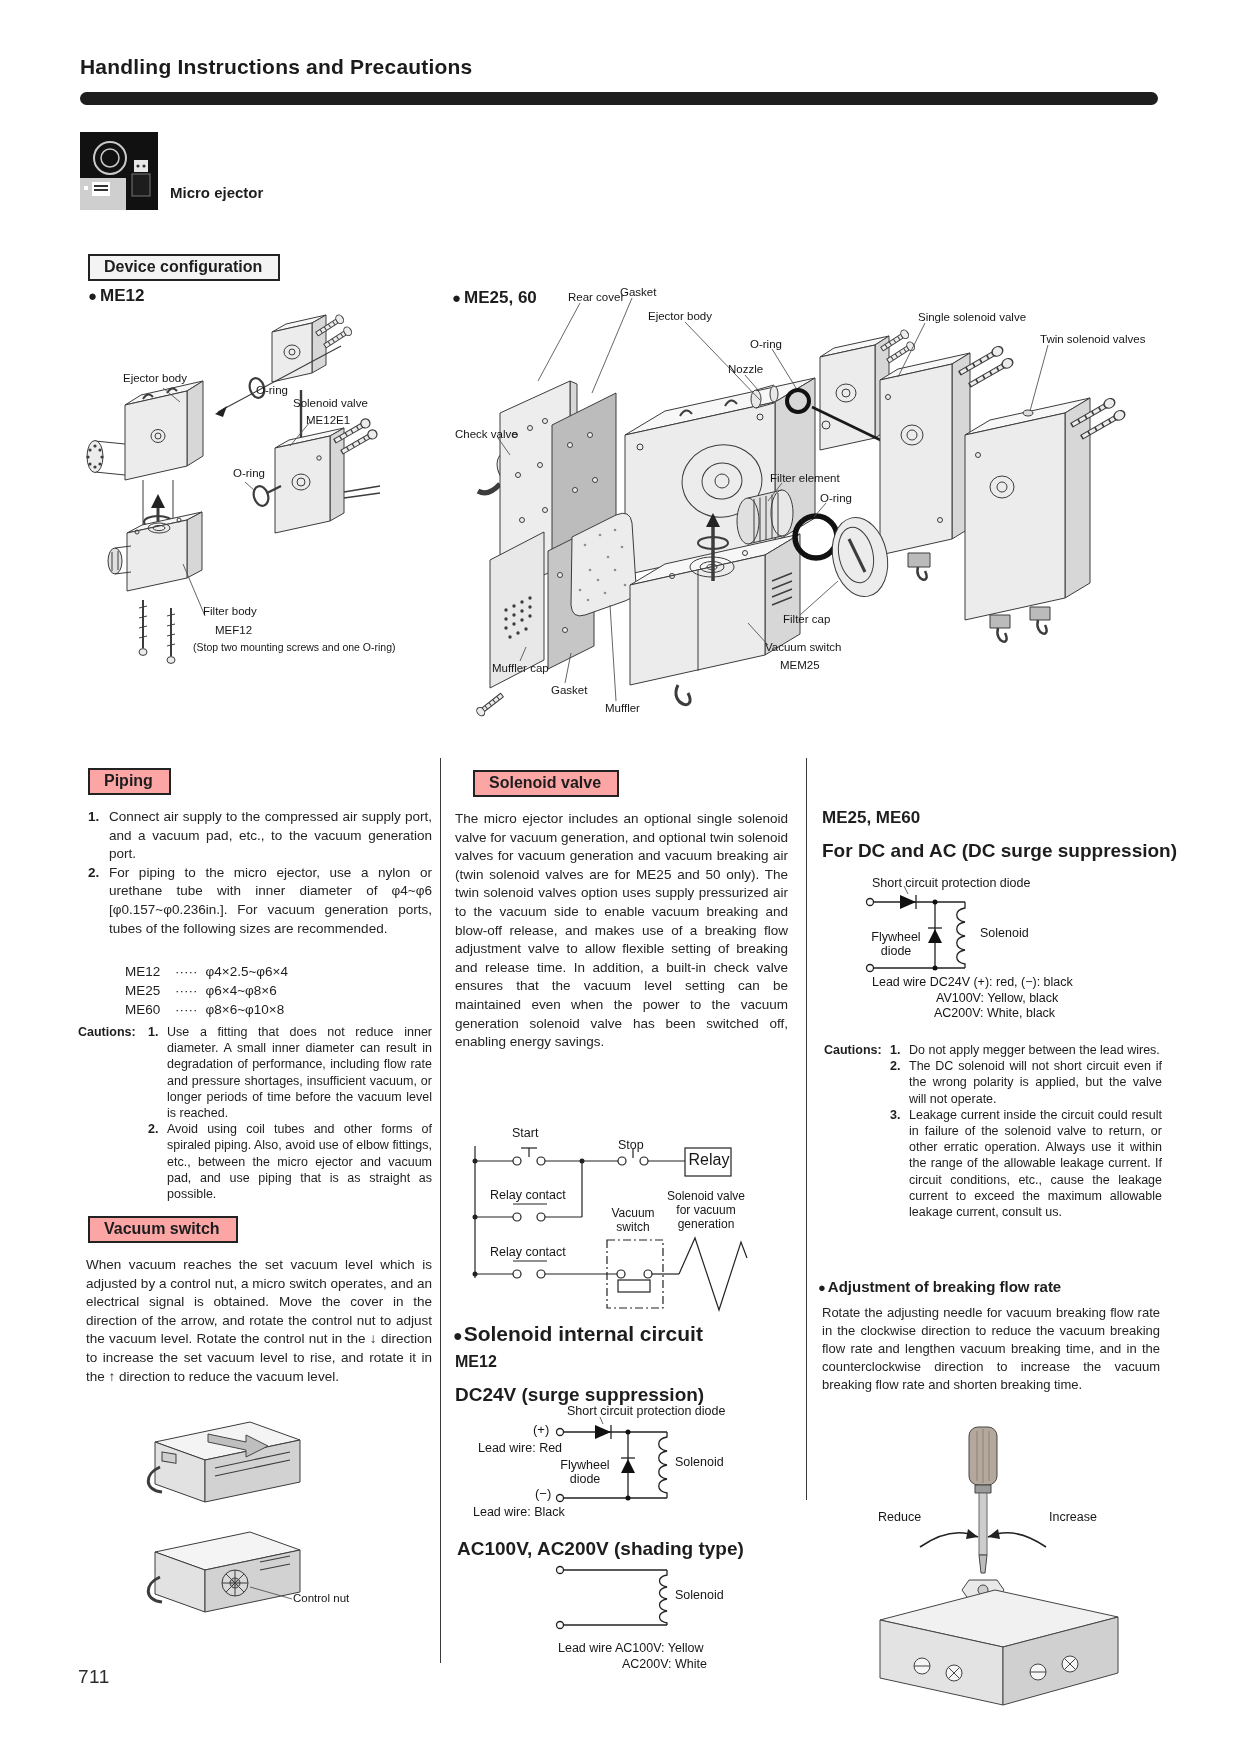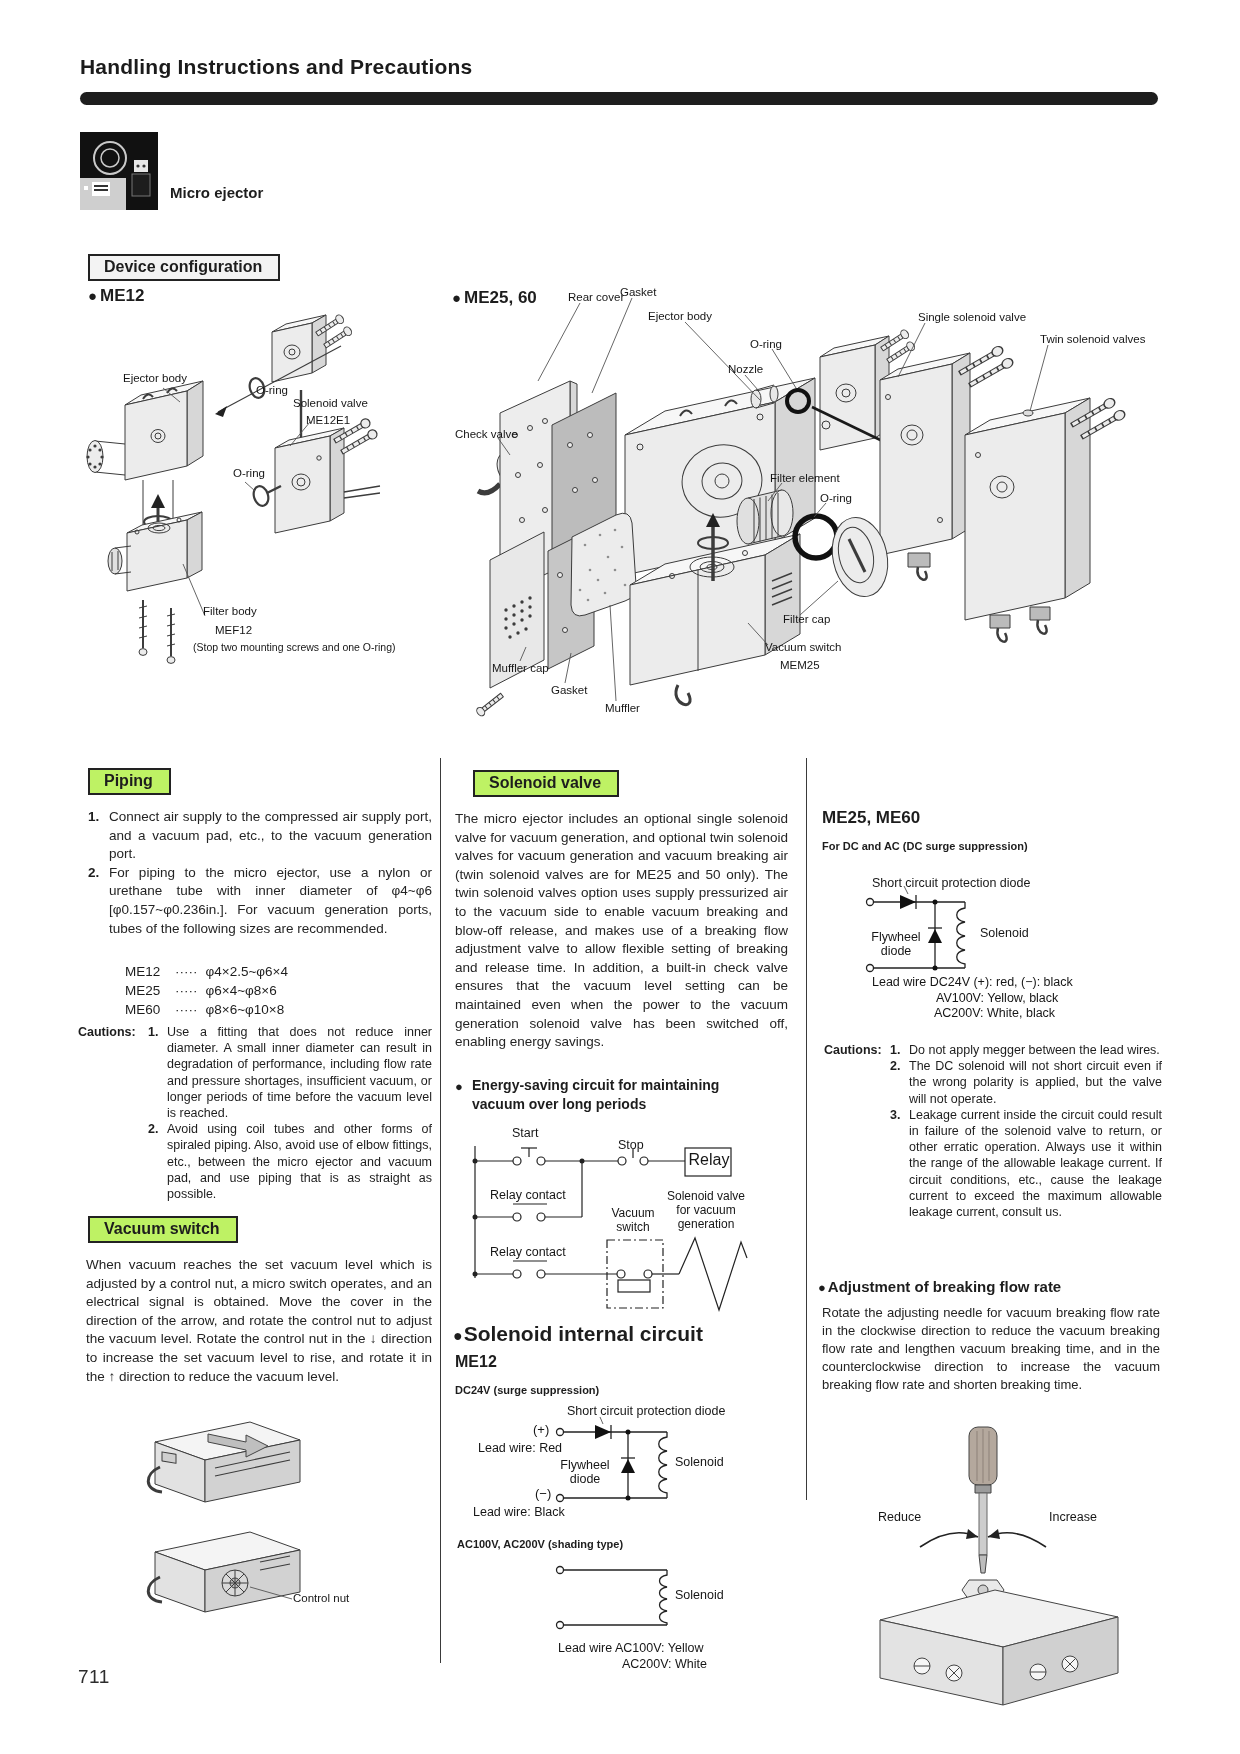--- a/index.html
+++ b/index.html
@@ -6,21 +6,21 @@
   html,body { background:#fff; }
   .page { position:relative; width:1240px; height:1754px; background:#ffffff;
           font-family:"Liberation Sans", sans-serif; color:#1d1d1d; overflow:hidden; }
   .abs { position:absolute; }
 
   .page-title { left:80px; top:55px; font-size:21px; font-weight:bold; letter-spacing:.2px; color:#1b1b1b; }
   .title-bar { left:80px; top:92px; width:1078px; height:13px; background:#1e1e1e; border-radius:7px; }
 
   .product-label { left:170px; top:184px; font-size:15px; font-weight:bold; }
 
-  .box-heading { border:2px solid #222; background:#bef264; font-weight:bold; font-size:16px;
+  .box-heading { border:2px solid #222; background:#fca5a5; font-weight:bold; font-size:16px;
                  padding:2px 16px 3px 14px; display:inline-block; white-space:nowrap; }
   .bullet-head { font-weight:bold; font-size:17px; white-space:nowrap; }
   .bullet-head::before { content:"●"; font-size:15px; margin-right:3px; }
 
   .body-txt { font-size:13.5px; line-height:18.6px; text-align:justify; color:#242424; }
   .numlist-item { display:grid; grid-template-columns:21px 1fr; }
   .numlist-item .num { font-weight:bold; font-size:13.5px; line-height:18.6px; }
 
   .sizes-row { display:flex; gap:8px; font-size:13.5px; line-height:19px; }
   .sizes-row .model { width:42px; }
@@ -29,21 +29,21 @@
   .cautions .clabel { font-weight:bold; }
   .citem { display:grid; grid-template-columns:19px 1fr; }
   .citem .num { font-weight:bold; }
   .citem .txt { text-align:justify; }
 
   .lbl { position:absolute; font-size:11.5px; line-height:13px; white-space:nowrap; color:#161616; }
   .lbl-sm { font-size:10.5px; }
   .clbl { position:absolute; font-size:12.5px; line-height:14px; white-space:nowrap; color:#161616; }
   .pre { white-space:pre-line; text-align:center; }
 
-  .sub-bold { font-weight:bold; font-size:11px; white-space:nowrap; }
+  .sub-bold { font-weight:bold; font-size:19px; white-space:nowrap; }
   .divider { width:1px; background:#3a3a3a; }
 
   .energy-head { width:280px; font-weight:bold; font-size:14px; line-height:19px;
                  padding-left:17px; position:relative; }
   .energy-head::before { content:"●"; position:absolute; left:0; top:1px; font-size:13px; }
   .big-bullet-head { font-weight:bold; font-size:21px; white-space:nowrap; }
   .big-bullet-head::before { content:"●"; font-size:16px; margin-right:1px; }
   .adj-head { font-weight:bold; font-size:15px; white-space:nowrap; }
   .adj-head::before { content:"●"; font-size:13px; margin-right:2px; }
 
@@ -470,21 +470,20 @@
         <line x1="120" y1="168" x2="150" y2="162" stroke-width="1.2"></line>
         <line x1="110" y1="185" x2="152" y2="197" stroke="#555" stroke-width="0.9"></line>
       </g>
     </svg>
   </div>
   <div class="lbl" style="left:293px;top:1592px;">Control nut</div>
 
   <div class="abs box-heading" style="left:473px;top:770px;">Solenoid valve</div>
   <div class="abs body-txt" style="left:455px;top:810px;width:333px;">The micro ejector includes an optional single solenoid valve for vacuum generation, and optional twin solenoid valves for vacuum generation and vacuum breaking air (twin solenoid valves are for ME25 and 50 only). The twin solenoid valves option uses supply pressurized air to the vacuum side to enable vacuum breaking and blow-off release, and makes use of a breaking flow adjustment valve to allow flexible setting of breaking and release time. In addition, a built-in check valve ensures that the vacuum level setting can be maintained even when the power to the vacuum generation solenoid valve has been switched off, enabling energy savings.</div>
 
-  <div class="abs energy-head" style="left:455px;top:1076px;">Energy-saving circuit for maintaining vacuum over long periods</div>
 
   <div class="abs" style="left:455px;top:1118px;">
     <svg width="295" height="200" viewBox="0 0 295 200">
       <g stroke="#222" stroke-width="1.2" fill="none">
         <line x1="20" y1="28" x2="20" y2="160"></line>
 
         <line x1="20" y1="43" x2="58" y2="43"></line>
         <circle cx="62" cy="43" r="4"></circle>
           <circle cx="86" cy="43" r="4"></circle>
         <line x1="74" y1="30" x2="74" y2="39"></line>

